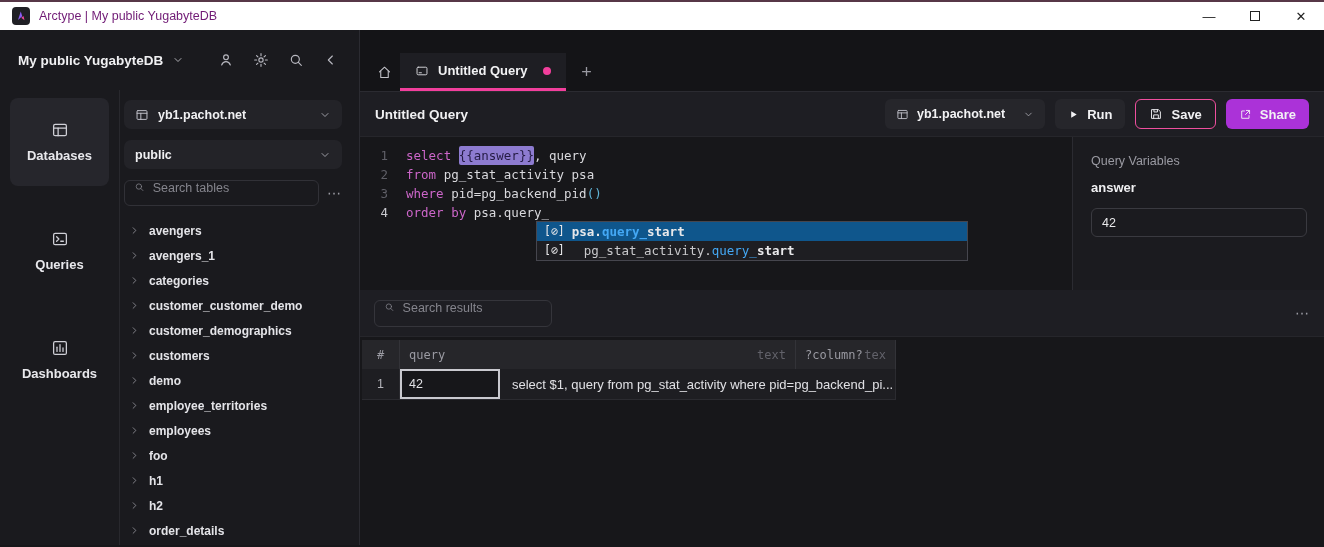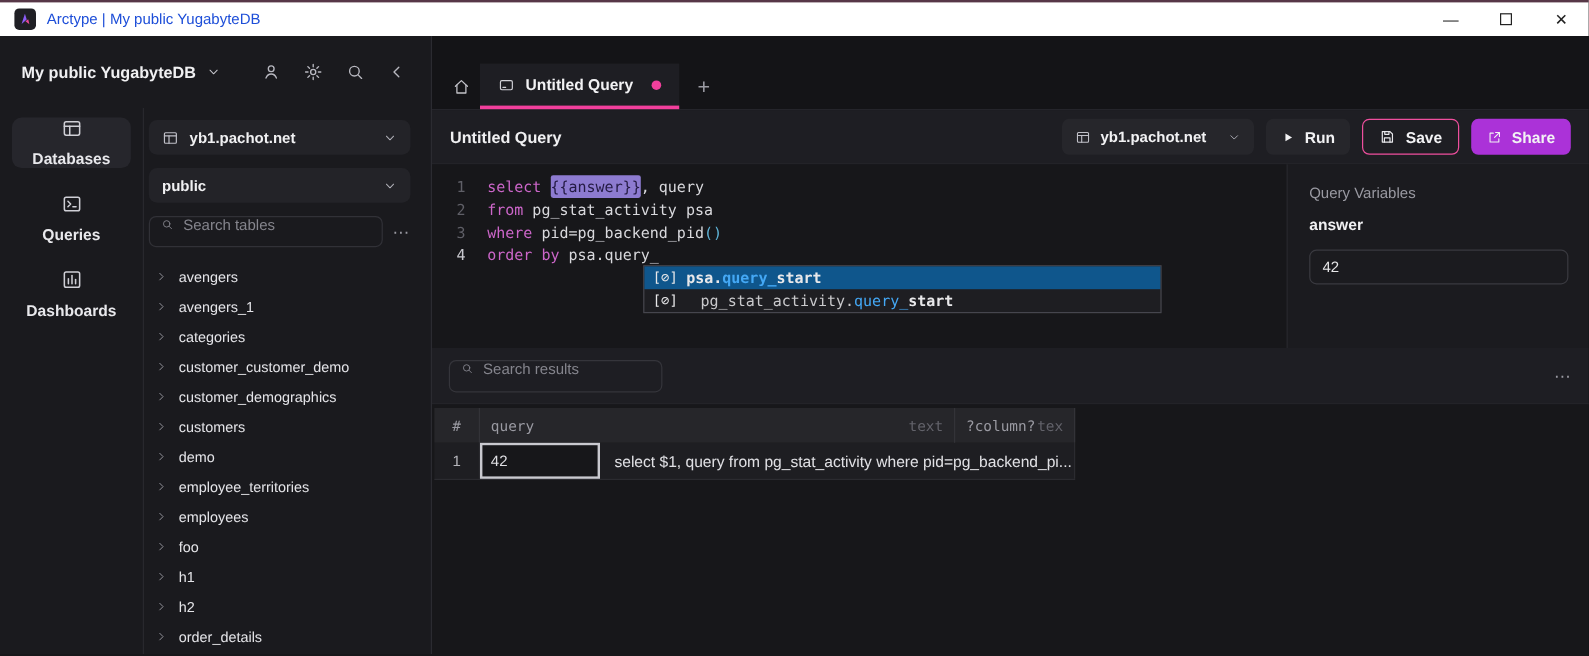--- a/index.html
+++ b/index.html
@@ -6,38 +6,38 @@
   html,body { width:1324px; height:547px; overflow:hidden; background:#17171a;
               font-family:"Liberation Sans", sans-serif; }
   svg { stroke:currentColor; fill:none; stroke-width:1.7; stroke-linecap:round; stroke-linejoin:round; }
 
   
   .titlebar { height:30px; background:#ffffff; border-top:2px solid #573747;
               display:flex; align-items:center; padding-left:12px; }
   .app-logo { width:18px; height:18px; border-radius:4px; background:#1f1f24;
               display:flex; align-items:center; justify-content:center; margin-right:9px; }
   .app-logo svg { width:12px; height:12px; stroke:none; }
-  .tb-title { font-size:12.5px; color:#1d4ed8;text-align:center; }
+  .tb-title { font-size:12.5px; color:#701a75;text-align:center; }
   .win-controls { margin-left:auto; display:flex; height:100%; }
   .win-btn { width:46px; display:flex; align-items:center; justify-content:center;
              color:#222; font-size:13px; cursor:default; }
   .win-btn .box { width:10px; height:10px; border:1.2px solid #222; display:block; }
 
   
   .app { display:flex; height:515px; }
   .left { width:360px; background:#1a1a1e; border-right:1px solid #2b2b31; display:flex; flex-direction:column; }
   .left-header { height:60px; display:flex; align-items:center; padding:0 20px 0 18px; justify-content:space-between; }
   .workspace { display:flex; align-items:center; gap:9px; color:#f0f0f2; font-size:13.5px; font-weight:600; }
   .workspace svg { width:12px; height:12px; color:#c6c6cc; }
   .hdr-icons { display:flex; align-items:center; gap:19px; color:#b8b8c0; }
   .hdr-icons svg { width:16px; height:16px; }
 
   .left-body { display:flex; flex:1; min-height:0; }
   .primary-nav { width:120px; border-right:1px solid #28282d; padding:8px 10px; display:flex; flex-direction:column; gap:21px; }
-  .nav-item { display:flex; flex-direction:column; align-items:center; gap:9px; padding:0 0;
+  .nav-item { display:flex; flex-direction:column; align-items:center; gap:9px; padding:23px 0;
               color:#dcdce0; border-radius:8px; }
   .nav-item.active { background:#26262c; }
   .nav-item svg { width:18px; height:18px; color:#cfcfd6; }
   .nav-label { font-size:13px; font-weight:600; color:#e8e8ec; }
 
   .tables-panel { flex:1; padding:10px 17px 0 4px; min-width:0; }
   .drop { height:29px; background:#232328; border-radius:7px; display:flex; align-items:center;
           padding:0 11px; margin-bottom:11px; color:#f0f0f2; }
   .drop svg.lead { width:14px; height:14px; color:#c0c0c8; margin-right:9px; }
   .drop-label { font-size:12.5px; font-weight:600; flex:1; }
@@ -46,21 +46,21 @@
   .search-box { flex:1; display:flex; align-items:flex-start; border:1px solid #313137; border-radius:6px;
                 height:26px; padding:0 9px; color:#85858d; }
   .search-box svg { width:12px; height:12px; margin-right:8px; }
   .search-box input { background:transparent; border:none; outline:none; color:#cfcfd4;
                       font-size:12.5px; width:100%; font-family:inherit; }
   .search-box input::placeholder { color:#85858d; }
   .more-dots { color:#9a9aa2; font-size:14px; letter-spacing:1px; }
   .table-list { margin-top:4px; }
   .table-row { height:25px; display:flex; align-items:center; gap:9px; padding-left:5px; color:#e4e4e8; }
   .table-row svg { width:11px; height:11px; color:#9a9aa2; flex:none; }
-  .table-name { font-size:12px; font-weight:400; white-space:nowrap; }
+  .table-name { font-size:12px; font-weight:700; white-space:nowrap; }
 
   
   .main { flex:1; display:flex; flex-direction:column; min-width:0; }
   .tabbar { height:62px; background:#141417; display:flex; align-items:flex-end; padding-left:8px;
             border-bottom:1px solid #2b2b31; }
   .home-btn { width:32px; height:38px; display:flex; align-items:center; justify-content:center; color:#c2c2c8; }
   .home-btn svg { width:15px; height:15px; }
   .tab { height:38px; background:#1e1e23; border-bottom:3px solid #f23f9c; display:flex; align-items:center;
          gap:9px; padding:0 15px; }
   .tab svg { width:14px; height:14px; color:#d0d0d6; }

